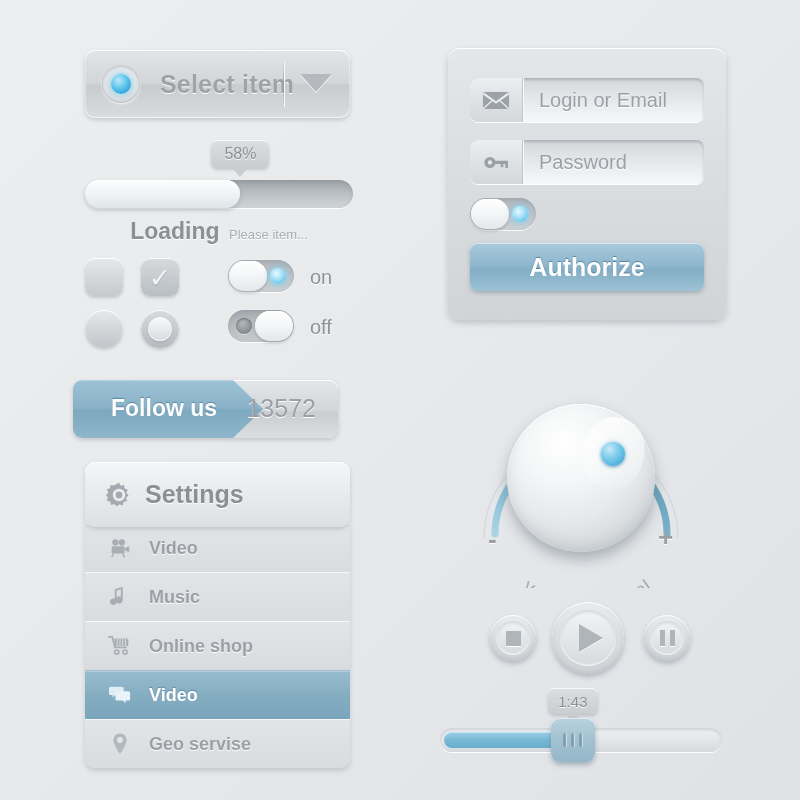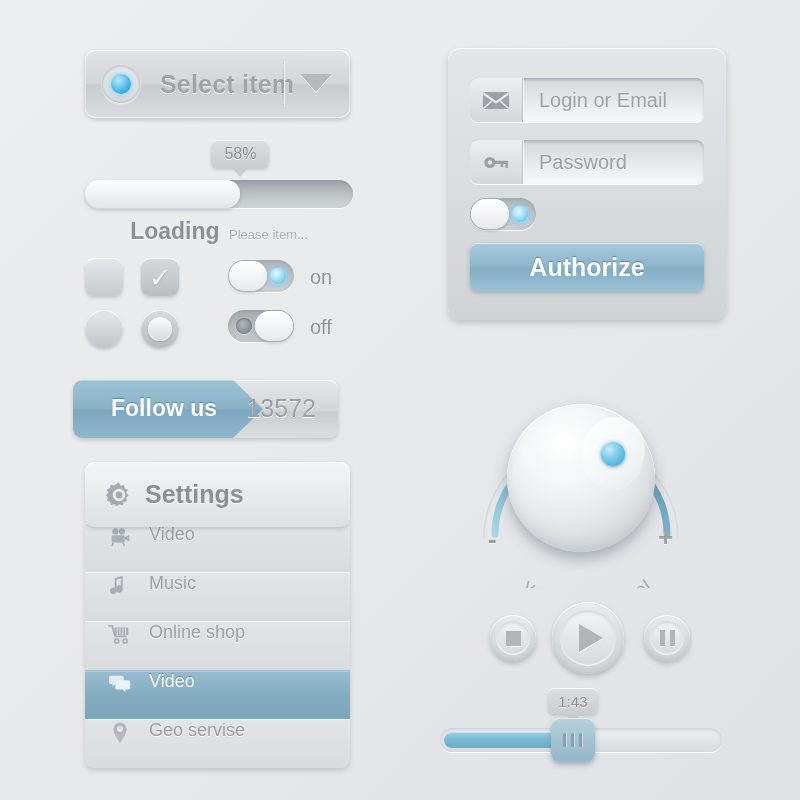--- a/index.html
+++ b/index.html
@@ -152,24 +152,25 @@
     box-shadow:0 2px 4px rgba(110,120,130,.3),0 1px 0 rgba(255,255,255,1) inset;
     display:flex;align-items:center;z-index:3;
   }
   #settings-head .title{margin-left:12px;font-size:25px;font-weight:bold;color:#8b9095;text-shadow:0 1px 0 #fff;}
   .gear{margin-left:20px;width:28px;height:28px;flex:0 0 auto;}
   .menu-body{
     position:relative;margin-top:-4px;border-radius:0 0 10px 10px;overflow:hidden;
     box-shadow:0 3px 5px rgba(110,120,130,.28);
   }
   .menu-row{
-    position:relative;height:48px;display:flex;
+    position:relative;height:48px;display:flex;align-items:center;
     background:linear-gradient(180deg,#e2e5e7 0%,#d9dcdf 100%);
     border-top:1px solid rgba(255,255,255,.75);
     box-shadow:0 1px 0 rgba(165,172,178,.55);
+    font-weight:bold;
   }
   .menu-row .ico{width:26px;height:26px;margin-left:22px;flex:0 0 auto;display:flex;align-items:center;justify-content:center;}
   .menu-row .txt{margin-left:16px;font-size:18px;color:#9aa0a5;text-shadow:0 1px 0 rgba(255,255,255,.9);}
   .menu-row.active{
     background:linear-gradient(180deg,#97bccf 0%,#85adc2 50%,#7ba5bb 100%);
     box-shadow:0 1px 0 rgba(255,255,255,.25) inset,0 1px 2px rgba(80,110,130,.4);
     border-top:1px solid rgba(255,255,255,.3);
   }
   .menu-row.active .txt{color:#ffffff;text-shadow:0 -1px 1px rgba(60,95,120,.5);}
 

